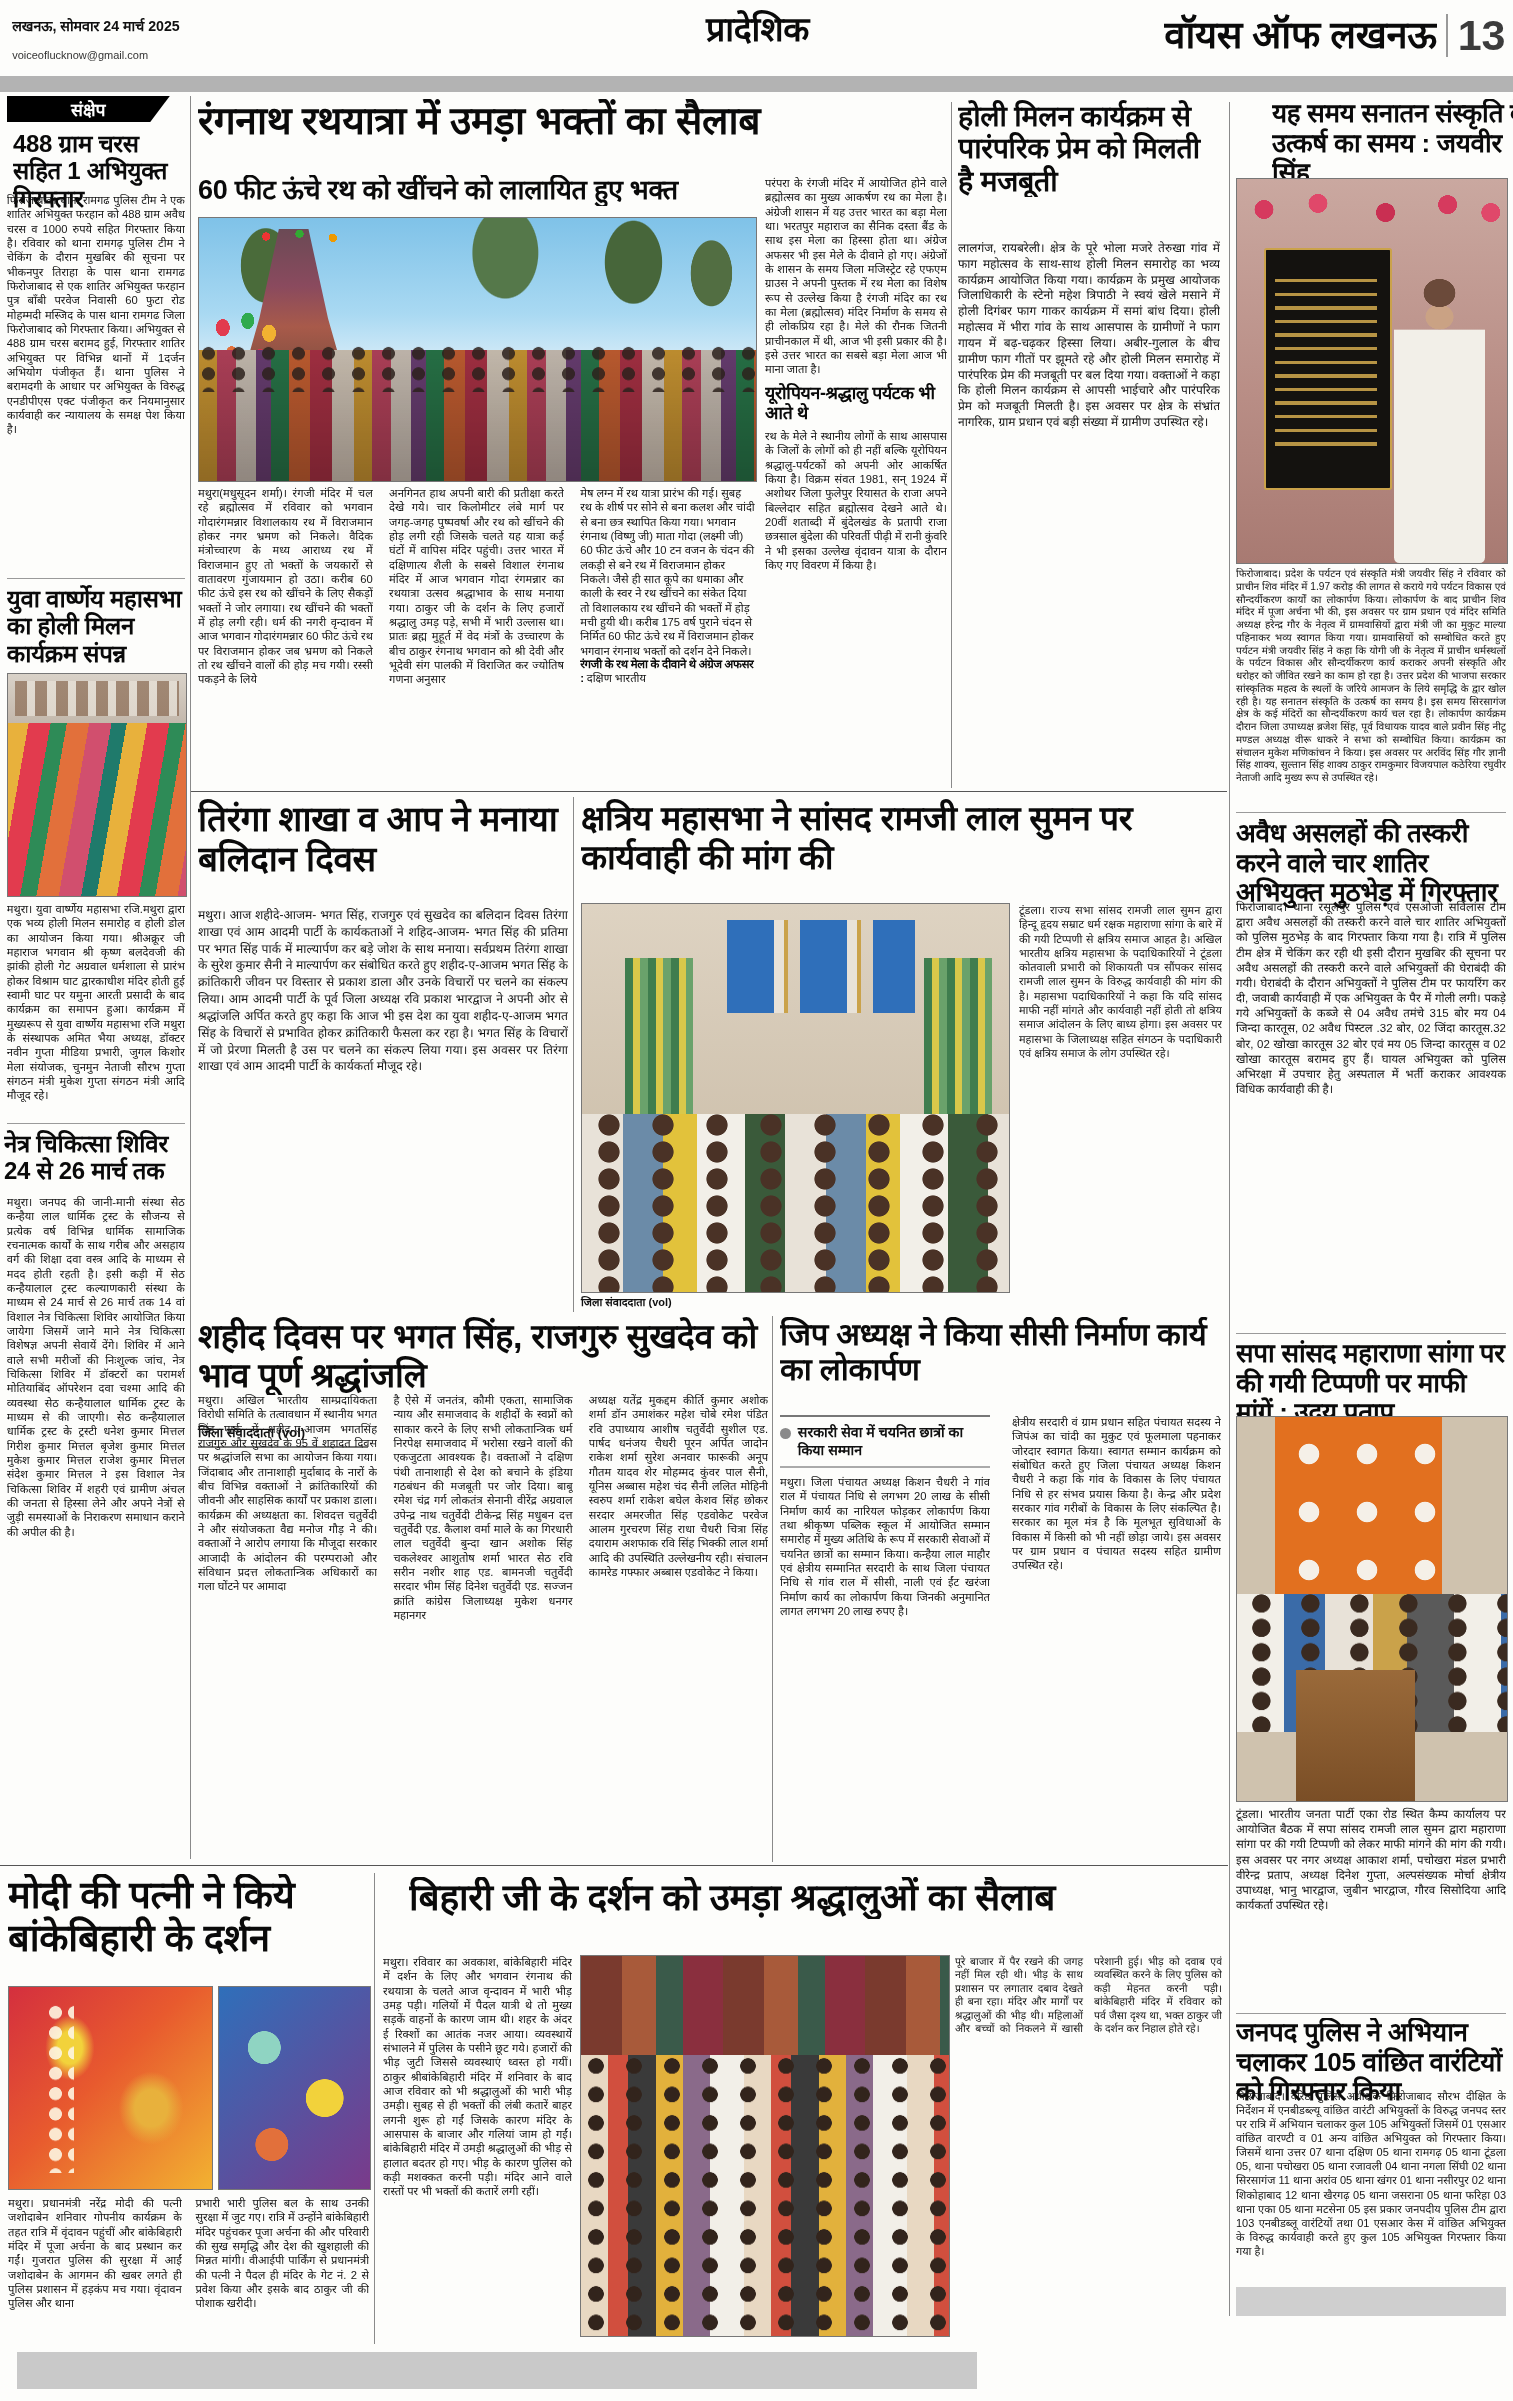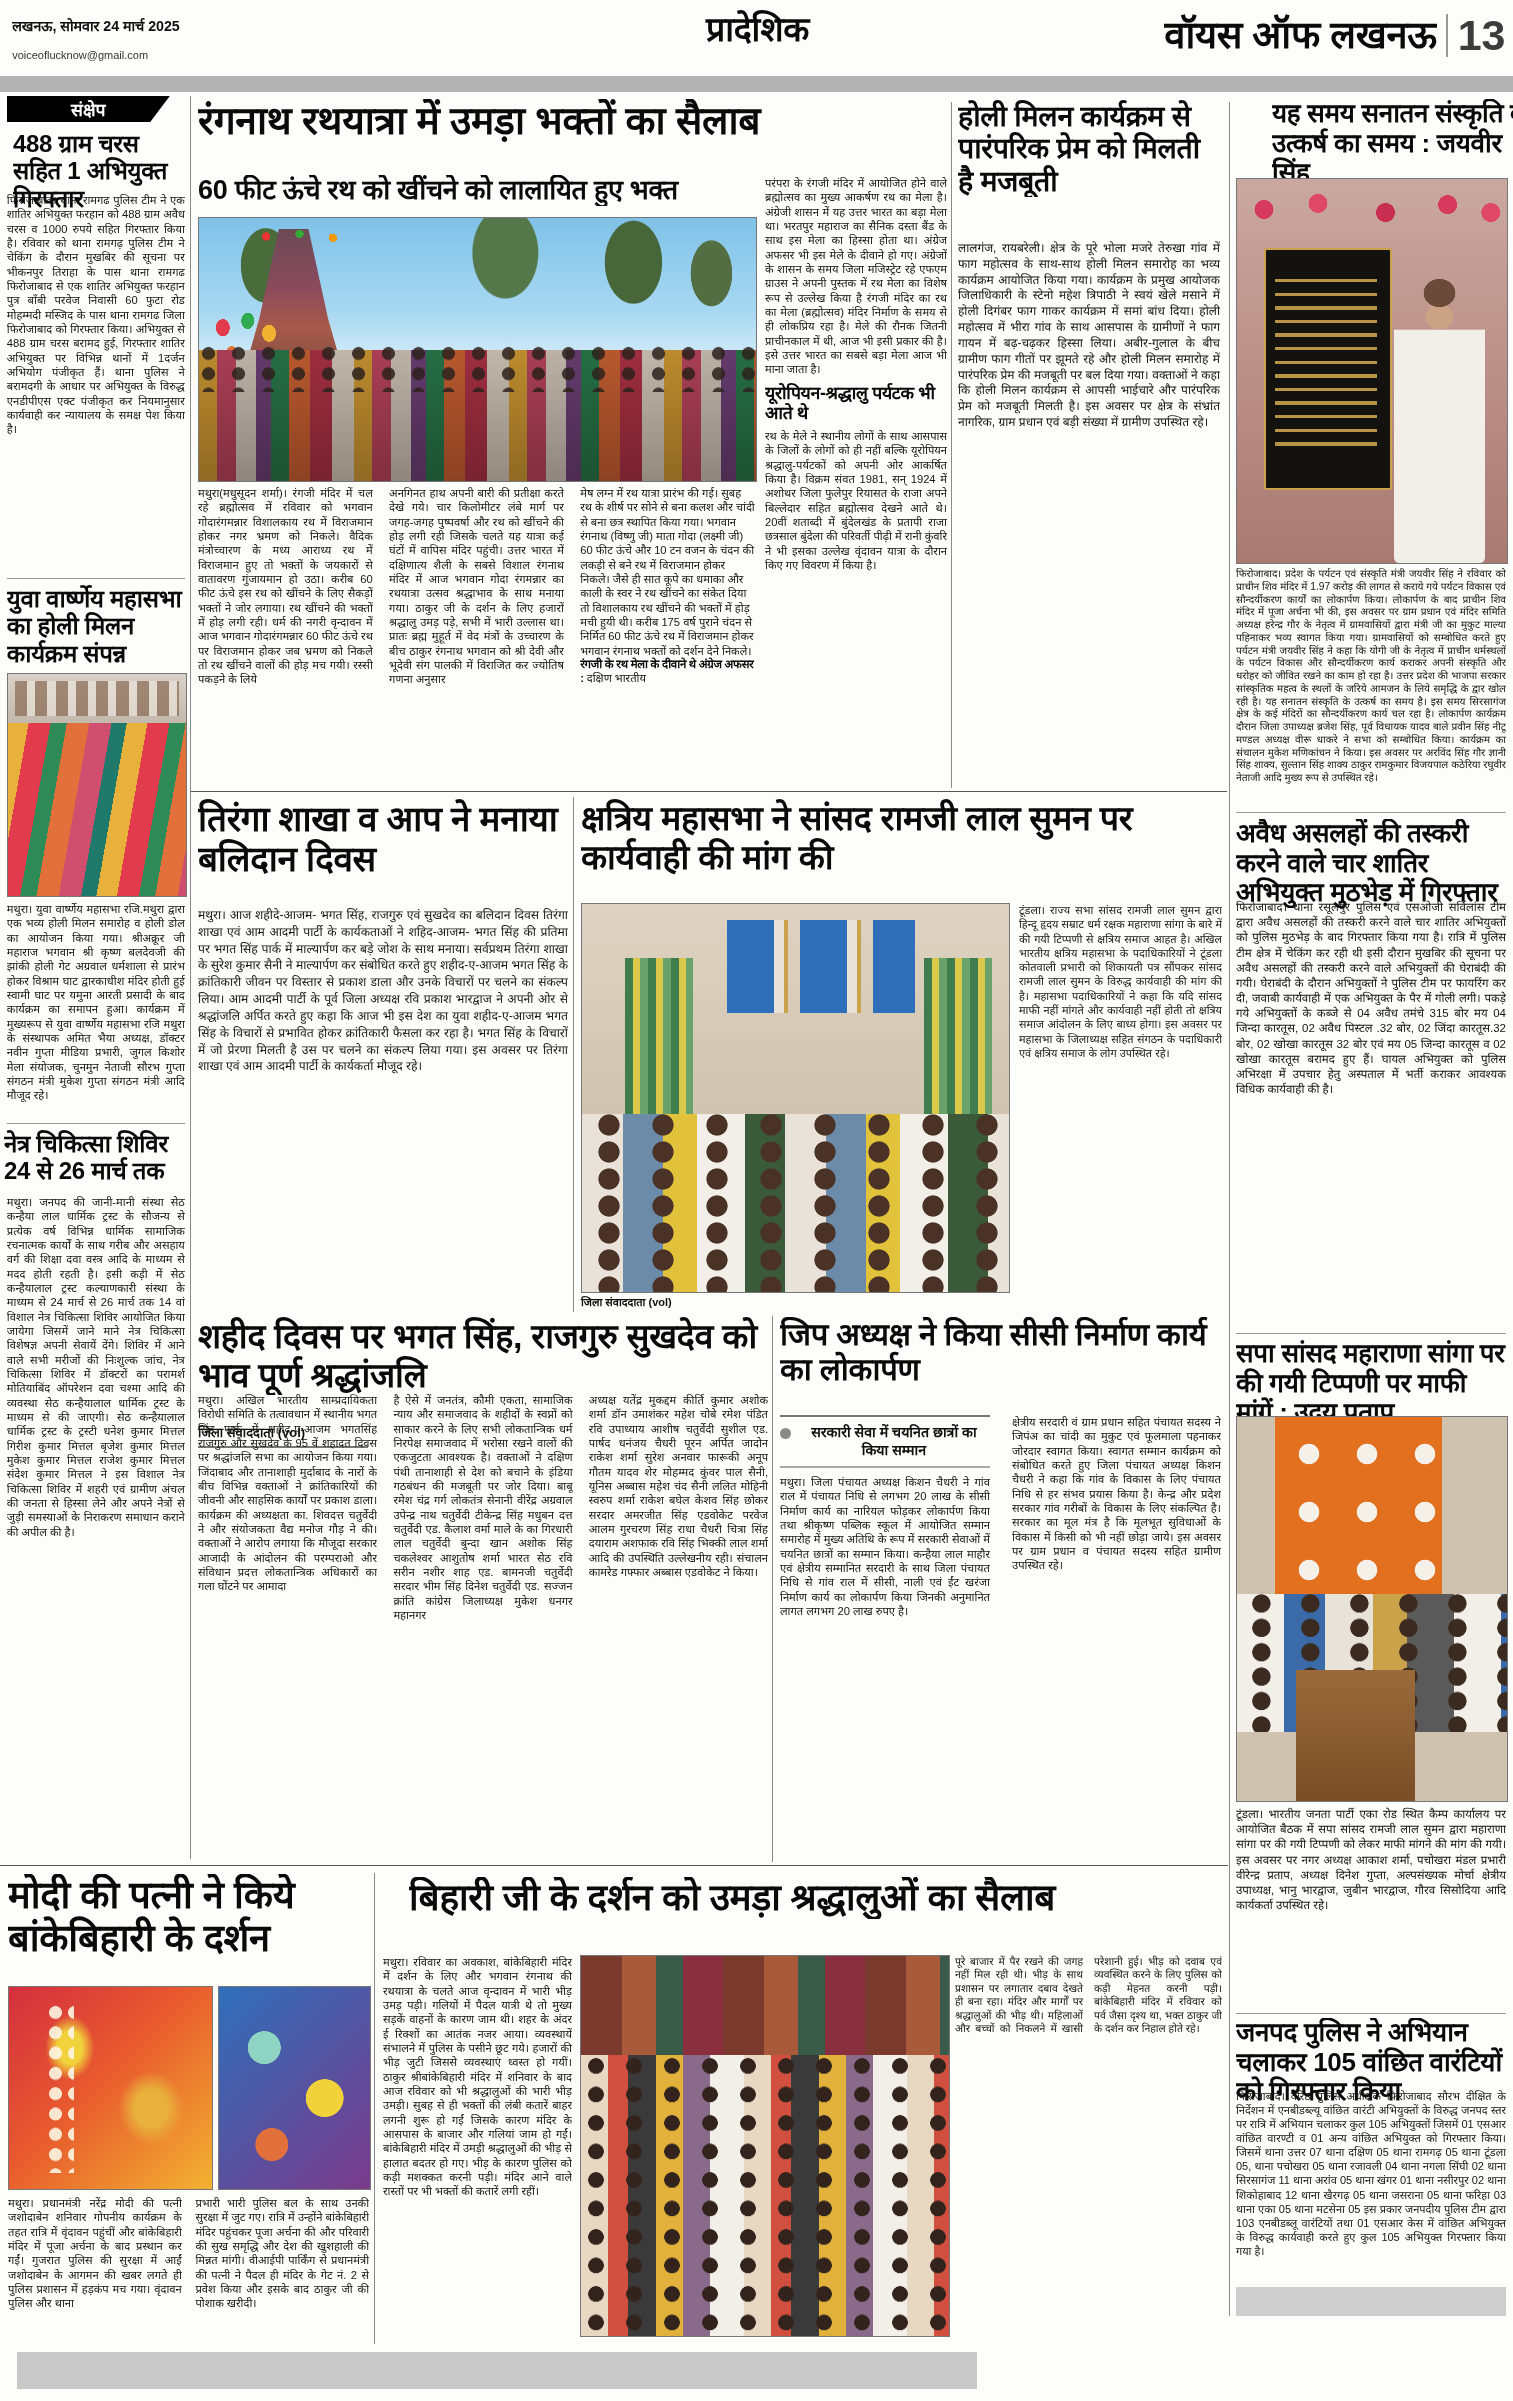--- a/index.html
+++ b/index.html
@@ -8,21 +8,21 @@
   .abs{position:absolute;}
   .hd{font-weight:bold;line-height:1.14;letter-spacing:-0.3px;color:#0a0a0a;overflow:hidden;}
   .bt{font-size:11.2px;line-height:1.28;text-align:justify;overflow:hidden;color:#151515;}
   .vrule{position:absolute;width:1.4px;background:#8a8a8a;}
   .hrule{position:absolute;height:1.4px;background:#555;}
   .thinrule{position:absolute;height:0.7px;background:#9a9a9a;}
   .photo{position:absolute;overflow:hidden;background:#8d8d8d;border:0.7px solid #777;}
   .badge{background:#000;color:#fff;font-weight:bold;font-size:17.6px;display:flex;align-items:center;
          justify-content:center;clip-path:polygon(0 0,100% 0,88% 100%,0 100%);}
   .byline{font-weight:bold;font-size:13px;}
-  .bullet-row{display:flex;gap:6.8px;font-weight:bold;font-size:14.2px;line-height:1.25;align-items:flex-start;text-align:center;}
+  .bullet-row{display:flex;gap:6.8px;font-weight:bold;font-size:14.2px;line-height:1.25;align-items:flex-start;}
   .dot{width:11px;height:11px;border-radius:50%;background:#8a8a8a;margin-top:4.1px;flex:0 0 11px;}
   .cols3{display:flex;gap:16.3px;}
   .cols3>div{flex:1;}
   .twocol{column-count:2;column-gap:11px;}
   
   .sky{position:absolute;left:0;top:0;right:0;height:52%;
        background:linear-gradient(180deg,#7fc2e8 0%,#a9d9f2 70%,#cfe9f7 100%);}
   .trees{position:absolute;left:0;top:0;right:0;height:60%;
        background:
         radial-gradient(41px 61px at 12% 30%,#4a6b3a 60%,transparent 62%),

